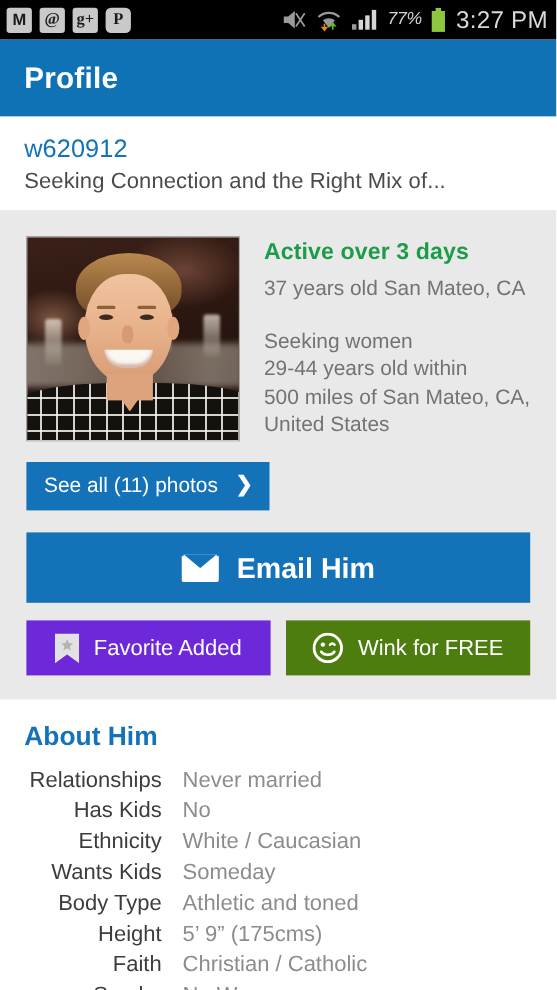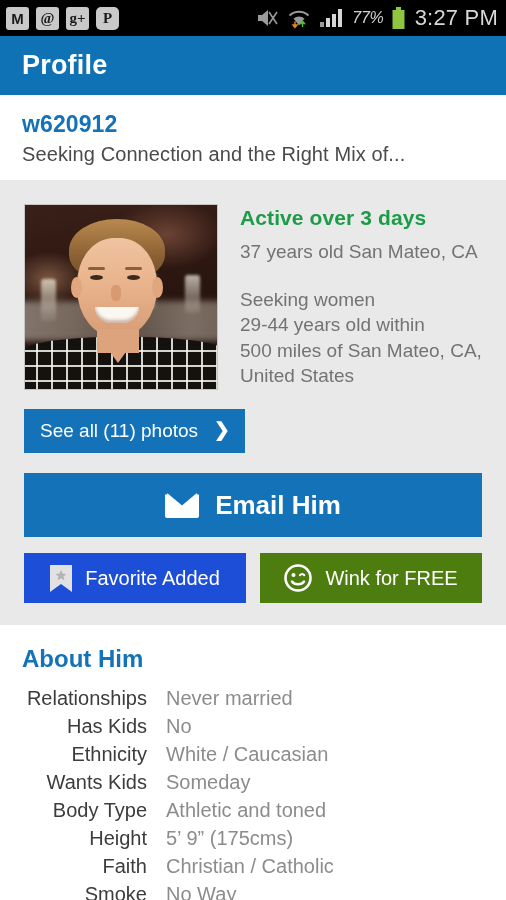--- a/index.html
+++ b/index.html
@@ -29,28 +29,28 @@
   }
   .notif-icon.gmail { background:#c9c9c9; font-family:"Liberation Sans", sans-serif; }
   .notif-icon.pin { border-radius:5px; font-family:"Liberation Serif", serif; font-style:normal; }
 
   .svg-ico { display:block; }
   .batt-pct { color:#d2d2d2; font-size:16px; letter-spacing:-0.2px;font-style:italic; }
   .clock { color:#d8d8d8; font-size:22px; letter-spacing:0.2px; padding-left:2px; }
 
   
   .appbar {
-    height:59px; background:#0f72b5;
+    height:70px; background:#0f72b5;
     display:flex; align-items:center; padding-left:22px;
   }
   .appbar-title { color:#ffffff; font-size:27px; font-weight:bold; letter-spacing:0.2px; }
 
   
   .nameblock { background:#ffffff; padding:16px 22px 14px 22px; }
-  .username { color:#1372b8; font-size:23px; font-weight:bold; letter-spacing:0.1px; }
+  .username { color:#1372b8; font-size:23px; font-weight:normal; letter-spacing:0.1px; }
   .tagline { color:#4a4a4a; font-size:20px; margin-top:5px; letter-spacing:0.1px; }
 
   
   .graysec { background:#e9e9e9; padding:24px 24px 22px 24px; }
   .toprow { display:flex; align-items:flex-start; }
   .photo {
     width:194px; height:186px; flex:0 0 194px;
     border:1px solid #c5c5c5; background:#2a1712;
     position:relative; overflow:hidden;
   }
@@ -131,21 +131,21 @@
     background:#1372b8; color:#fff; border:0; cursor:pointer;
     display:flex; align-items:center; justify-content:center; gap:16px;
     font-size:26px; font-weight:bold;
   }
   .dualrow { display:flex; gap:14px; margin-top:16px; }
   .fav-btn, .wink-btn {
     flex:1 1 0; height:50px; border:0; cursor:pointer;
     display:flex; align-items:center; justify-content:center; gap:13px;
     font-size:20px; color:#ffffff;
   }
-  .fav-btn { background:#1d4ed8; }
+  .fav-btn { background:#6d28d9; }
   .wink-btn { background:#4d7c0f; }
 
   
   .about { background:#ffffff; padding:20px 0 0 0; }
   .about-title { color:#1372b8; font-size:24px; font-weight:bold; padding:0 0 14px 22px; }
   .detail-row { display:flex; align-items:baseline; margin-bottom:5px; }
   .d-label {
     width:147px; text-align:right; color:#3c3c3c; font-size:20px;
     flex:0 0 147px;
   }

